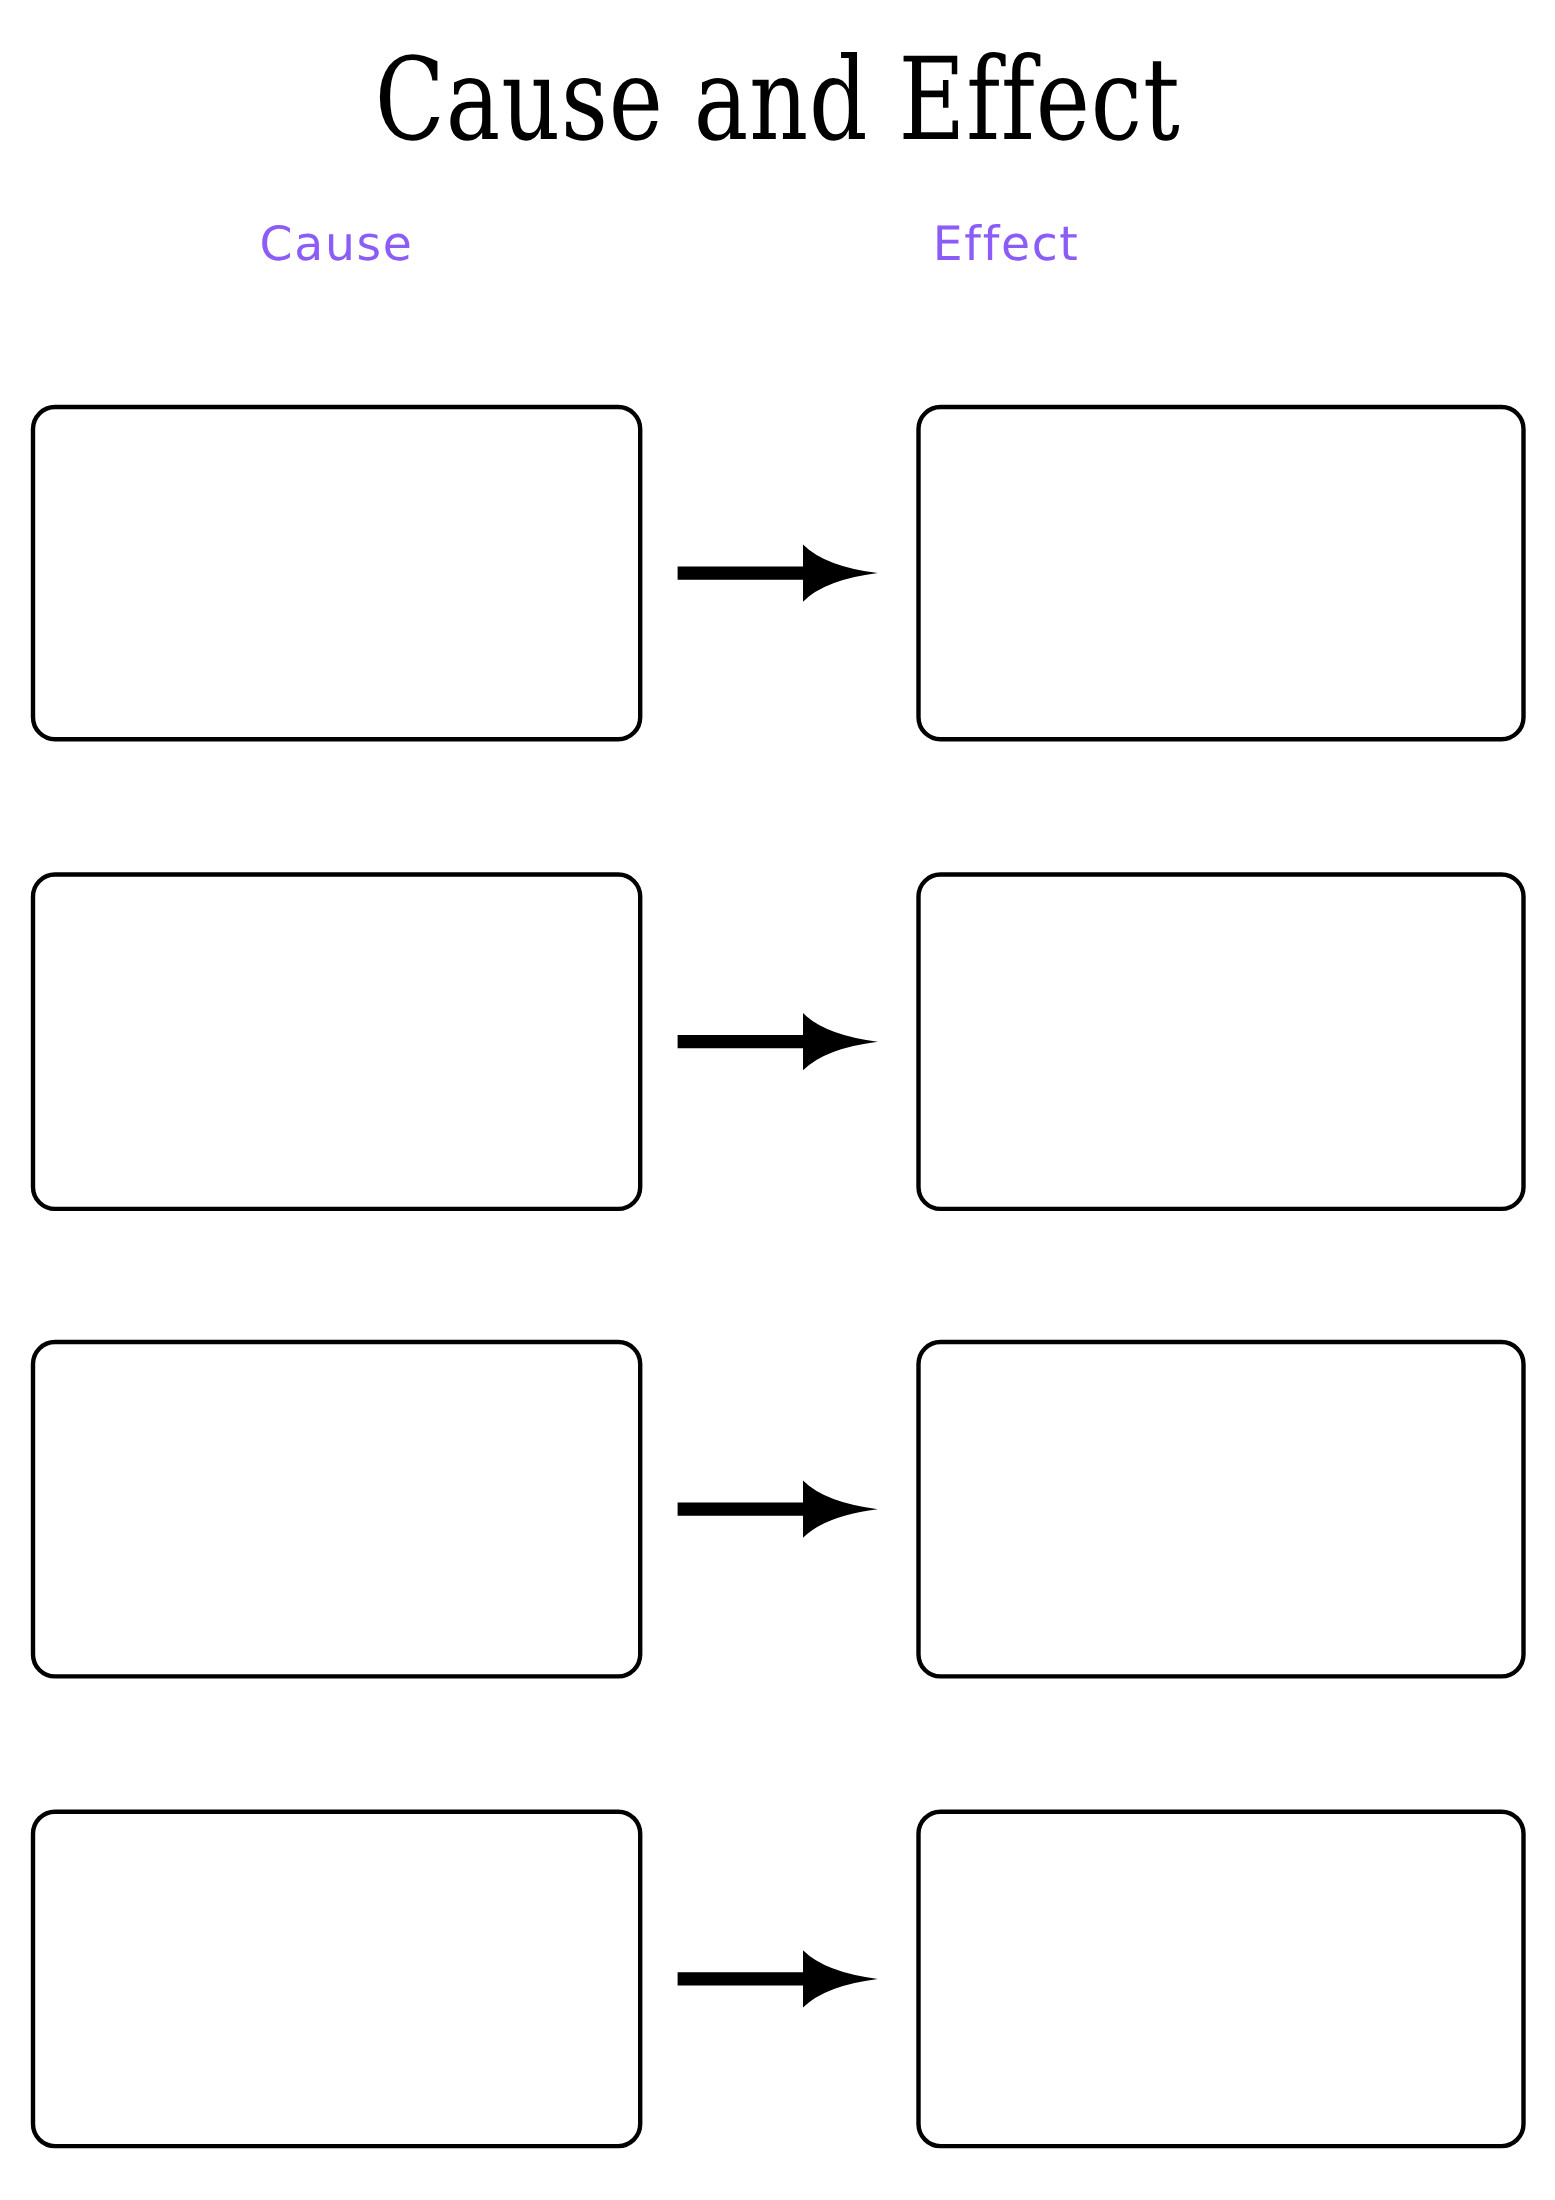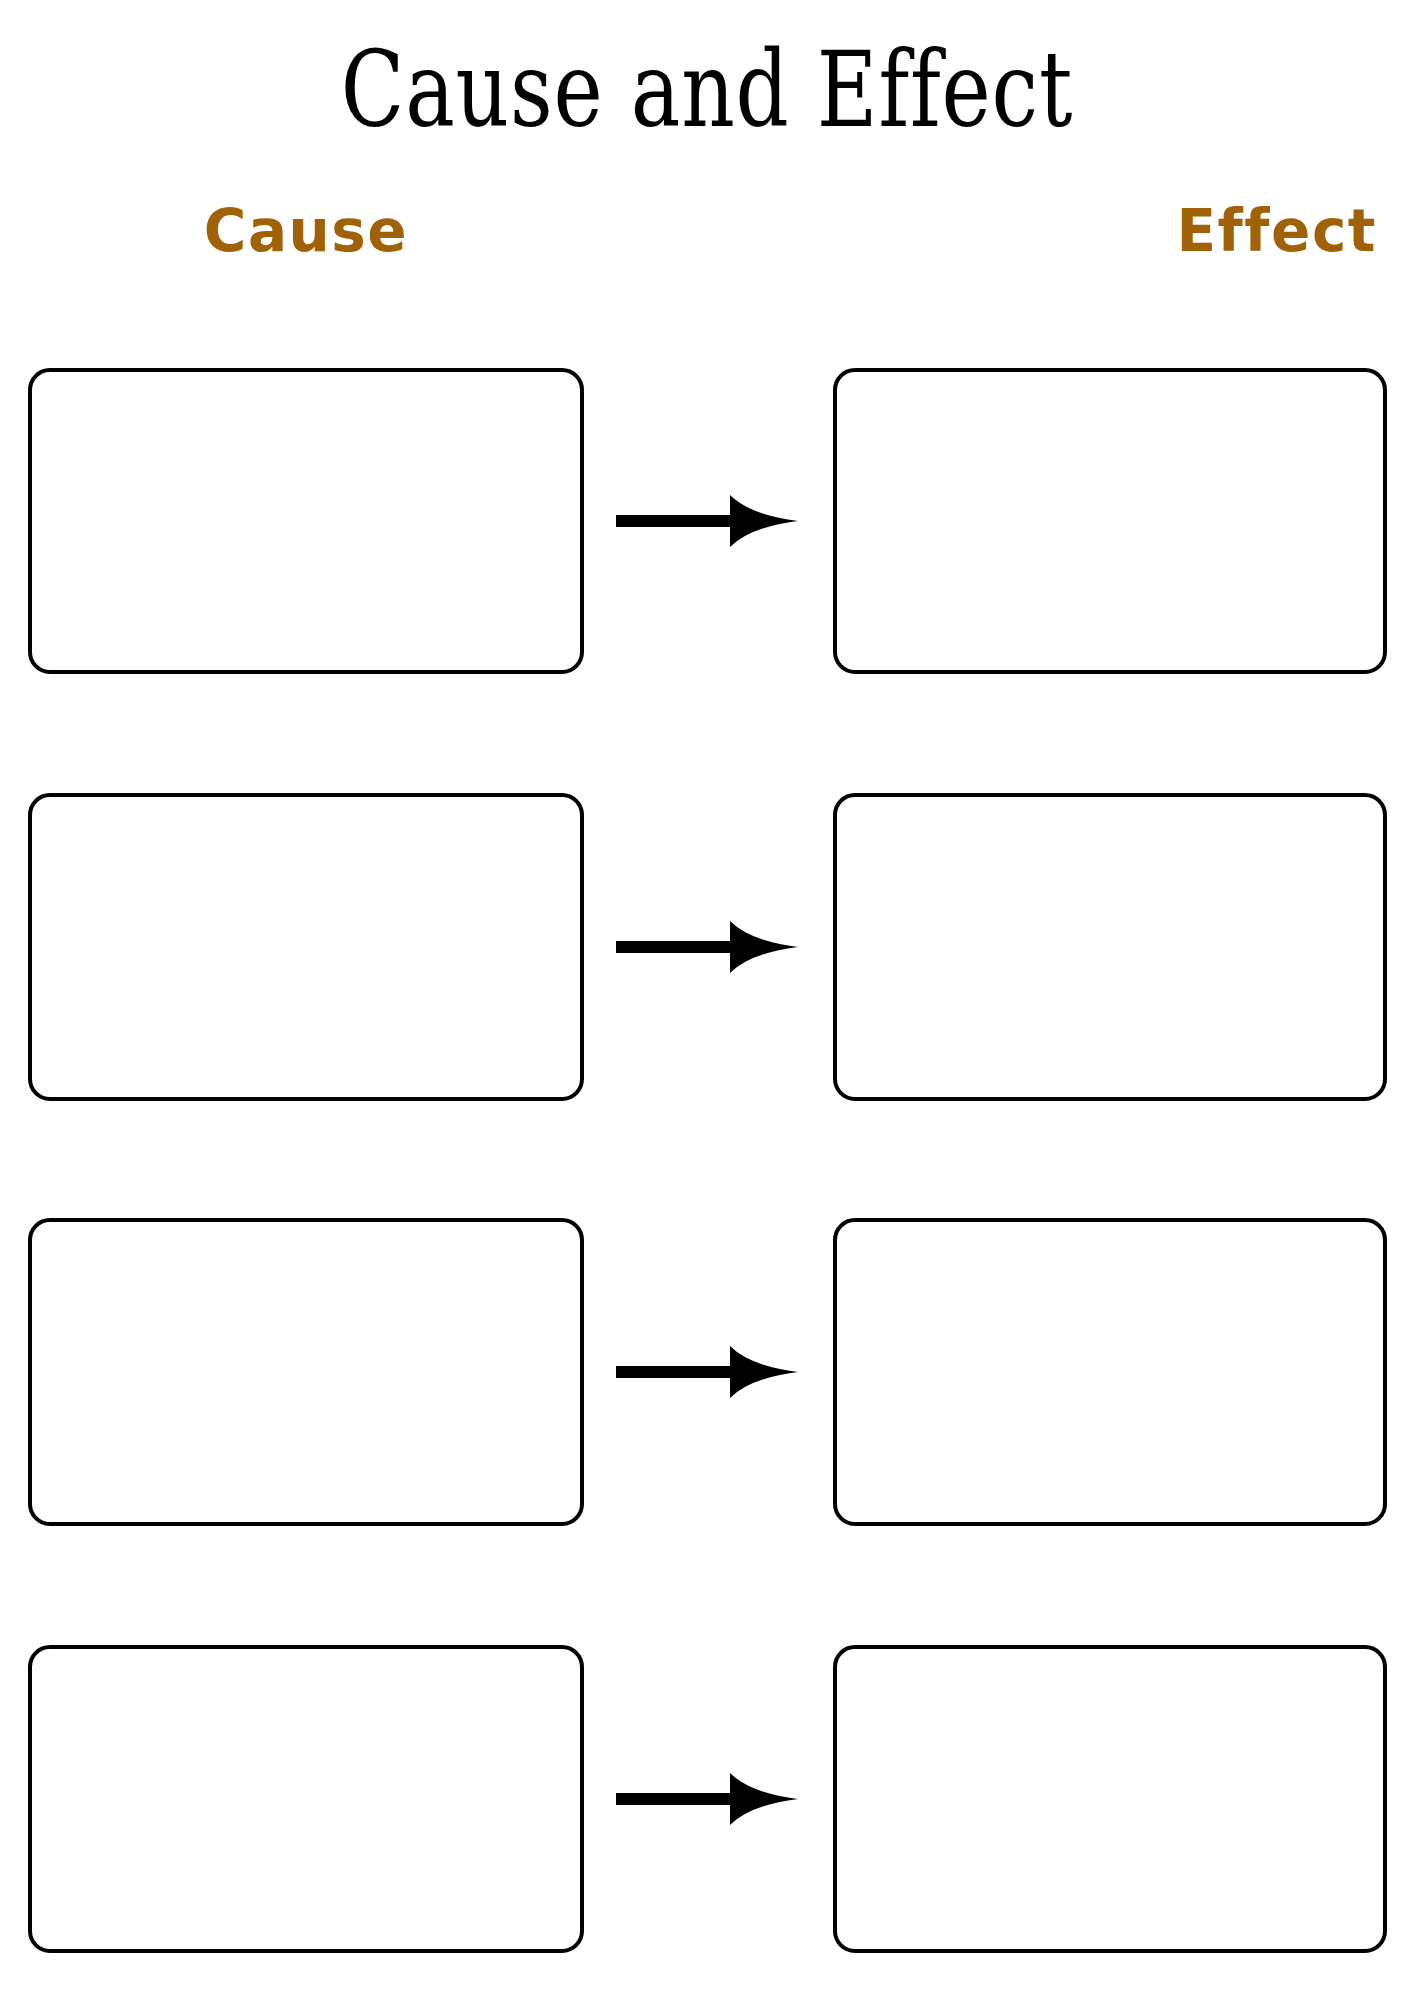--- a/index.html
+++ b/index.html
@@ -38,36 +38,36 @@
     transform-origin: 50% 50%;
     white-space: nowrap;
     color: #000000;
   }
 
   
   .col-heading {
     position: absolute;
     top: 198px;
     font-family: "DejaVu Sans", "Liberation Sans", sans-serif;
-    font-size: 58px;
-    font-weight: 700;
+    font-size: 43px;
+    font-weight: 400;
     line-height: 1.15;
     letter-spacing: 1.5px;
     white-space: nowrap;
-    color: #a16207;
+    color: #8b5cf6;
   }
   .col-heading.cause {
     left: 28px;
     width: 556px;
     text-align: center;
   }
   .col-heading.effect {
-    left: 823px;
+    left: 848px;
     width: 554px;
-    text-align: right;
+    text-align: left;
   }
 
   
   .row {
     position: absolute;
     left: 0;
     width: 1414px;
   }
 
   .cell {

